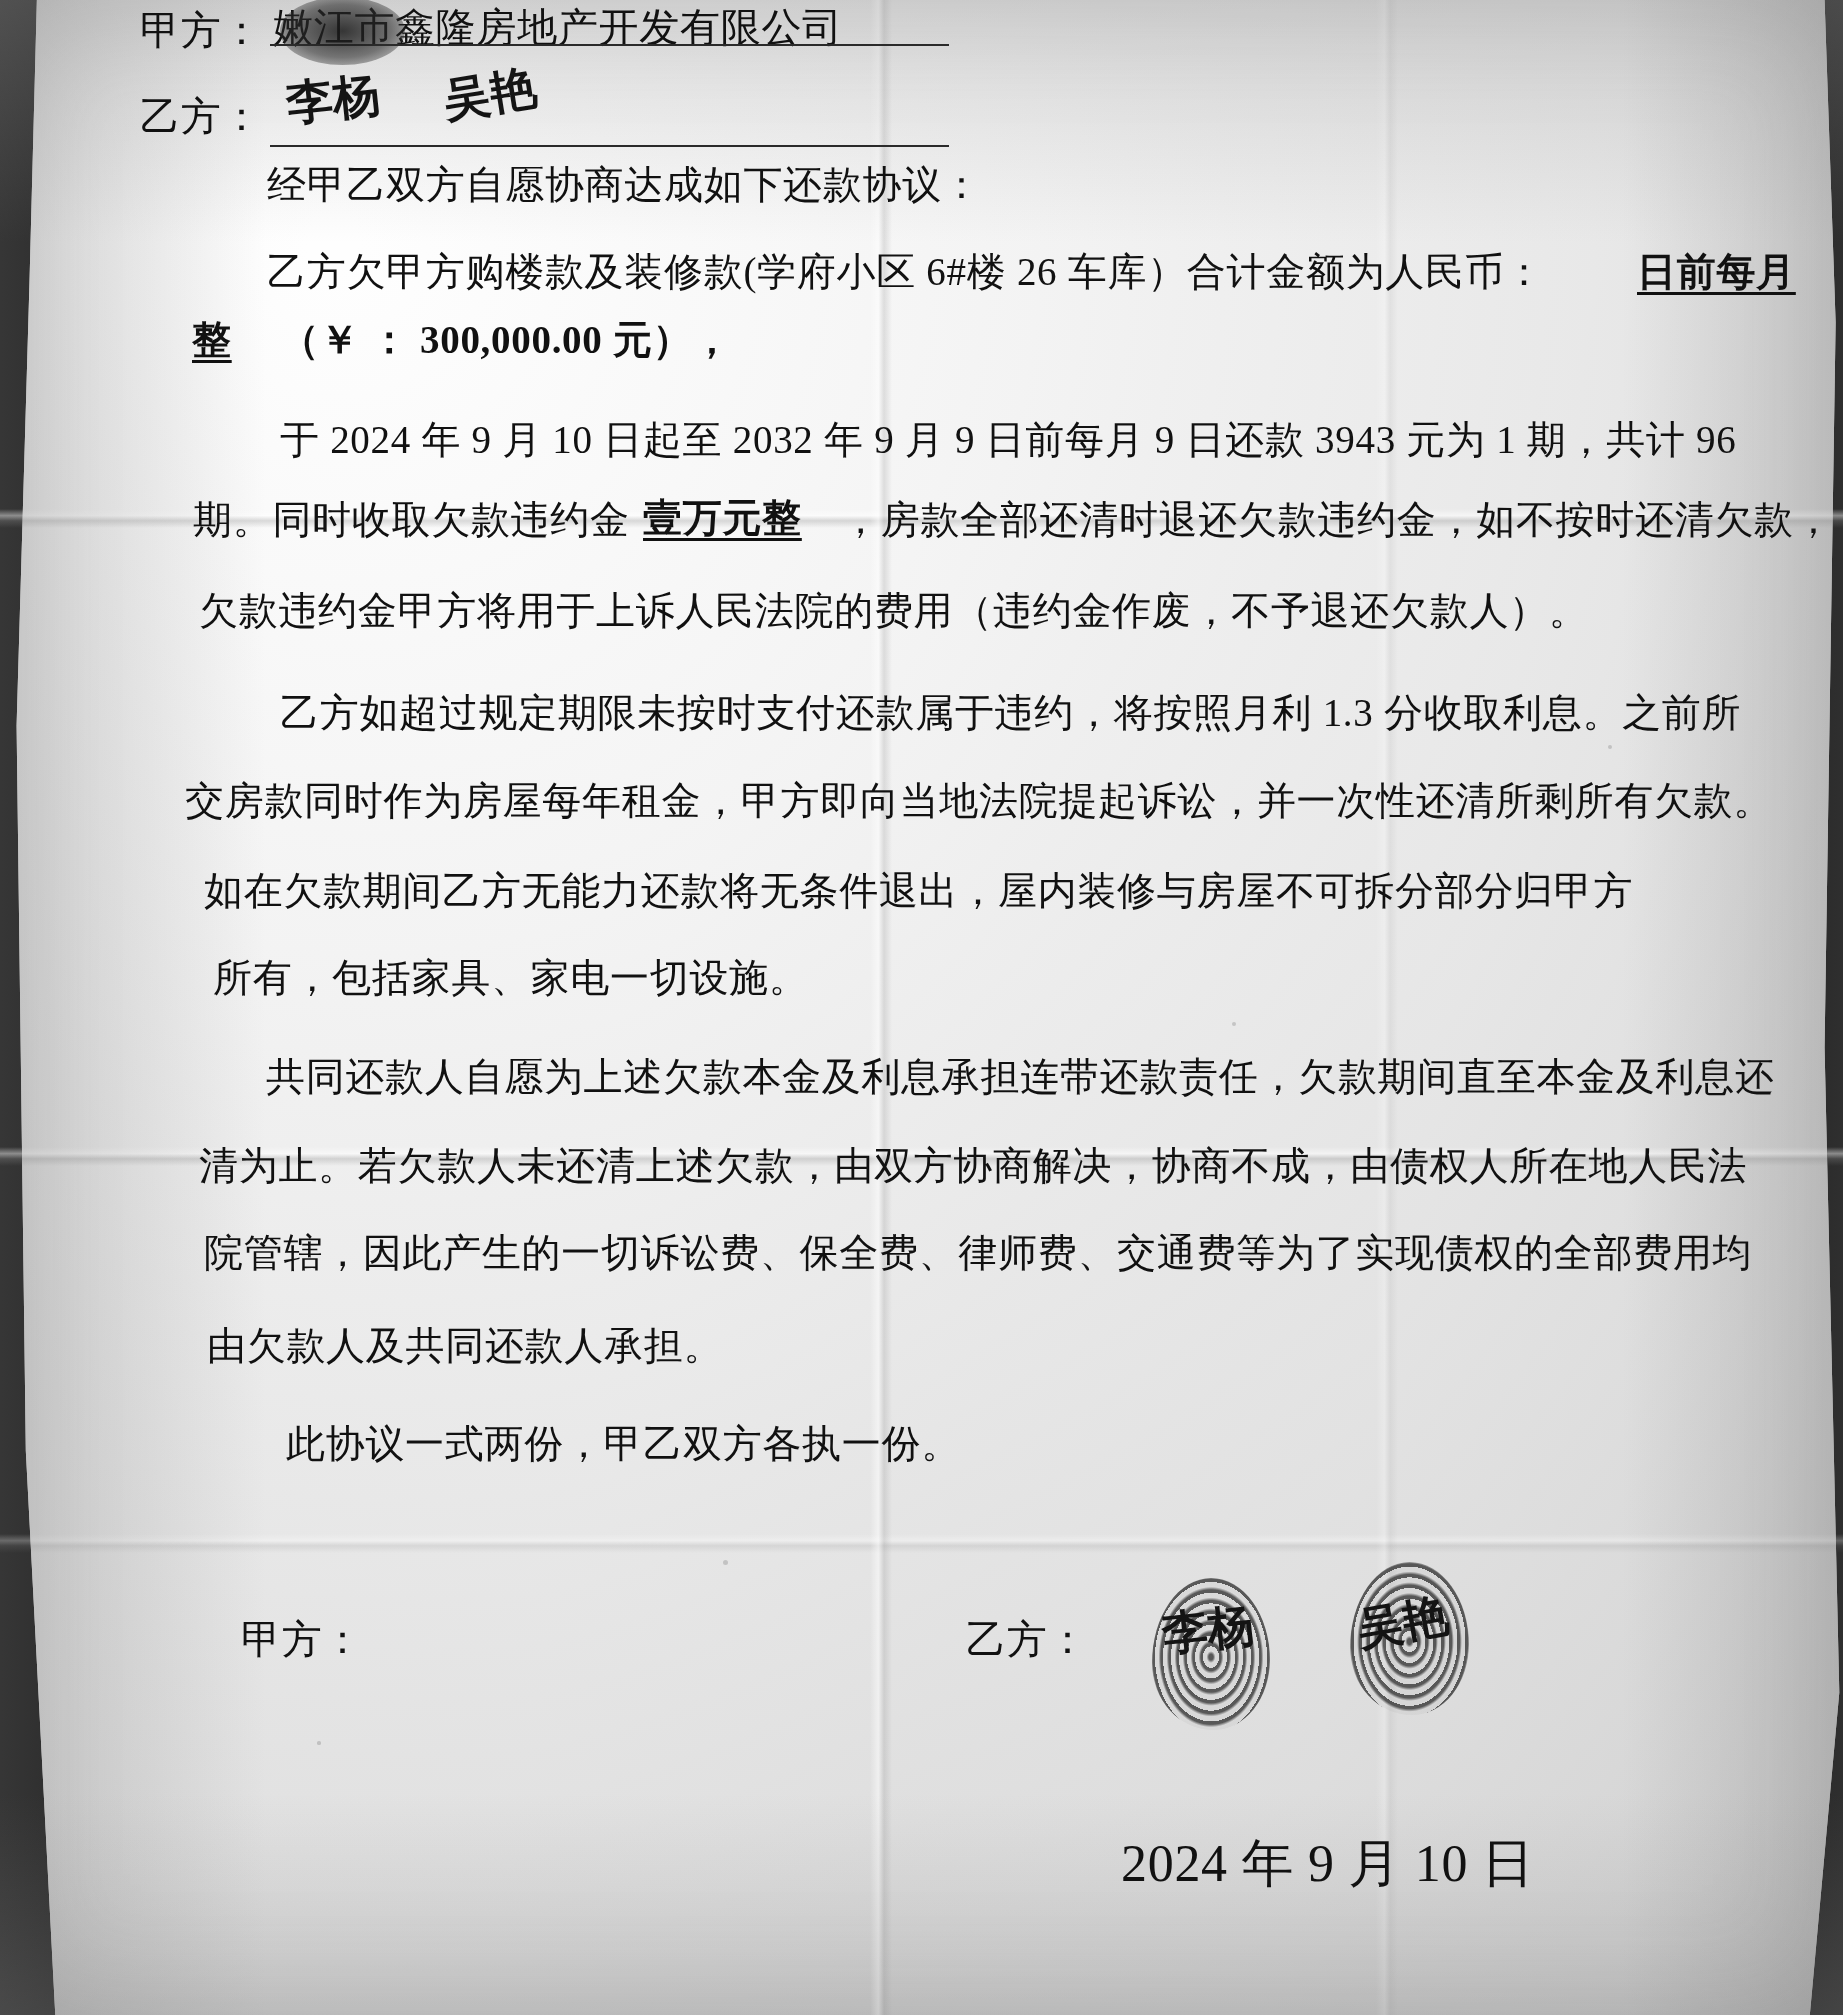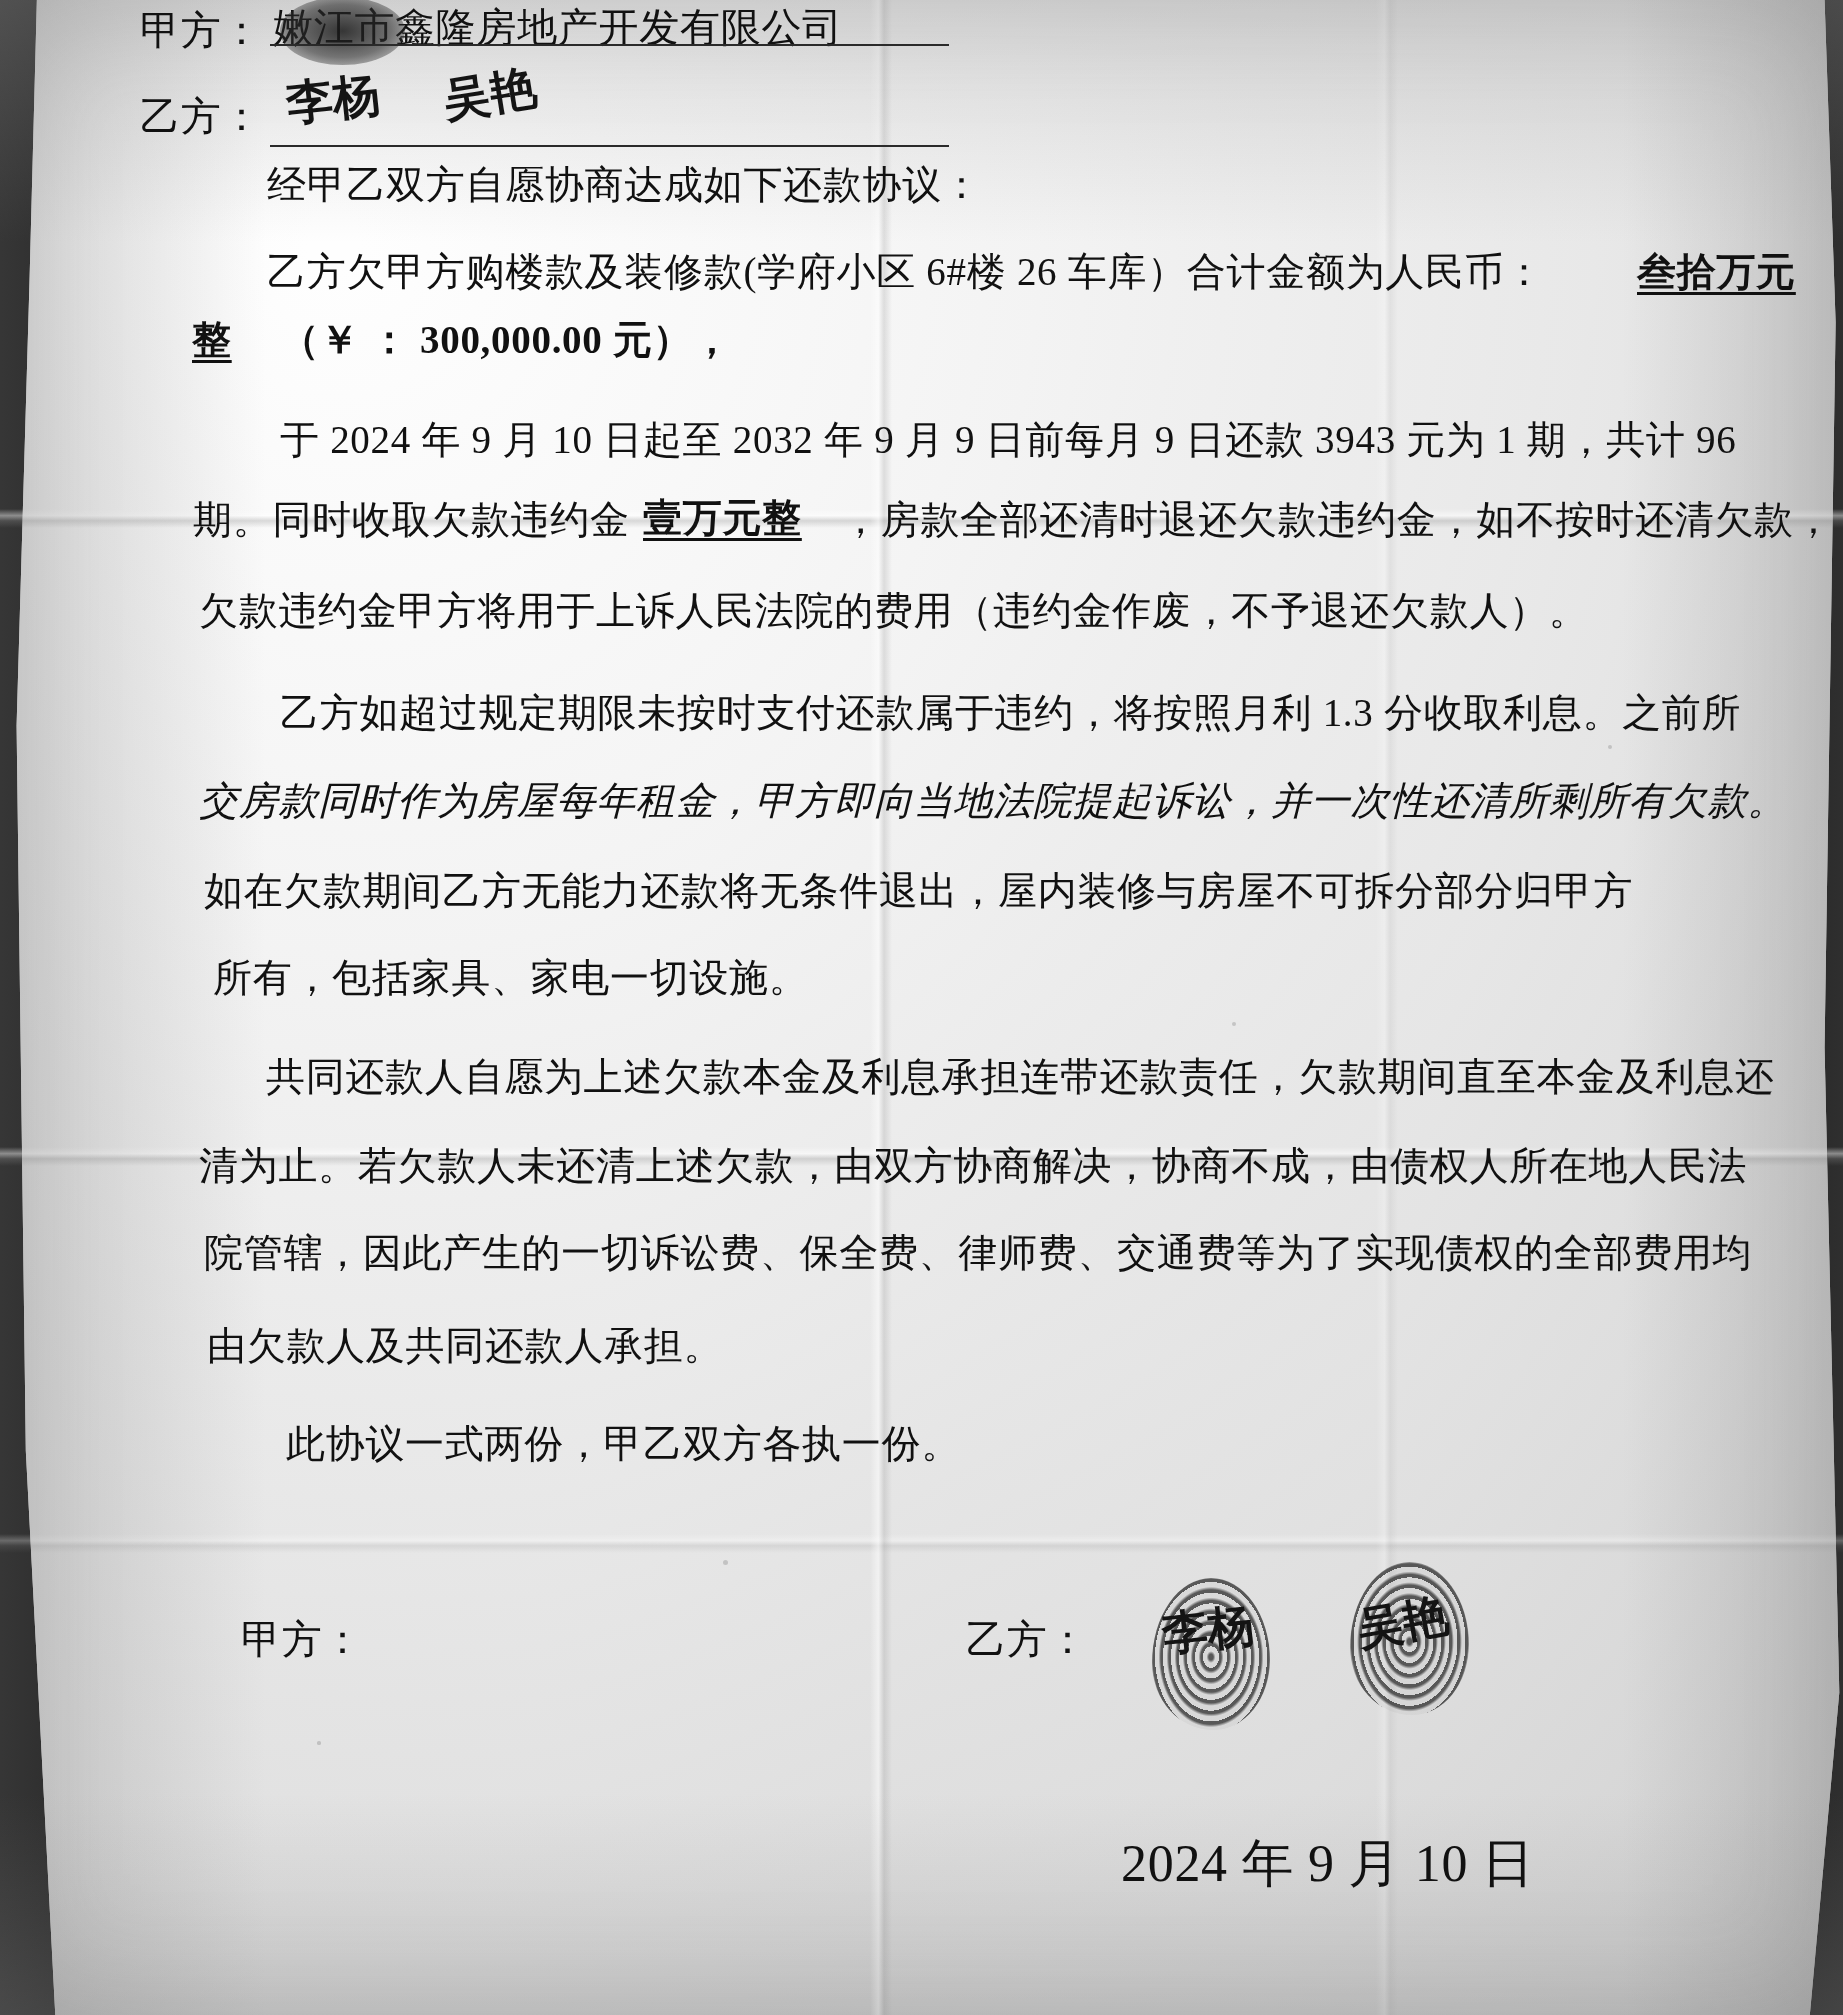--- a/index.html
+++ b/index.html
@@ -159,32 +159,32 @@
     <div class="smudge" style="left:184px; top:-3px; width:125px; height:68px;"></div>
 
     <div class="line" style="left:44px; top:89px; font-size:40px;">乙方：</div>
     <div class="rule" style="left:174px; top:145px; width:679px;"></div>
     <div class="sig" style="left:190px; top:68px; font-size:47px;">李杨</div>
     <div class="sig" style="left:347px; top:63px; font-size:47px; transform:rotate(-9deg);">吴艳</div>
 
     <div class="line body-line" style="left:171px; top:164px;">经甲乙双方自愿协商达成如下还款协议：</div>
 
     <div class="line body-line" style="left:171px; top:251px;">乙方欠甲方购楼款及装修款(学府小区 6#楼 26 车库）合计金额为人民币：</div>
-    <div class="line body-line b u" style="left:1541px; top:251px;">叁拾万元</div>
+    <div class="line body-line b u" style="left:1541px; top:251px;">日前每月</div>
     <div class="line body-line b u" style="left:96px; top:319px;">整</div>
     <div class="line body-line b" style="left:184px; top:319px;">（￥ ： 300,000.00 元），</div>
 
     <div class="line body-line" style="left:184px; top:419px;">于 2024 年 9 月 10 日起至 2032 年 9 月 9 日前每月 9 日还款 3943 元为 1 期，共计 96</div>
     <div class="line body-line" style="left:97px; top:499px;">期。同时收取欠款违约金</div>
     <div class="line body-line b u" style="left:547px; top:497px;">壹万元整</div>
     <div class="line body-line" style="left:745px; top:499px;">，房款全部还清时退还欠款违约金，如不按时还清欠款，</div>
     <div class="line body-line" style="left:103px; top:590px;">欠款违约金甲方将用于上诉人民法院的费用（违约金作废，不予退还欠款人）。</div>
 
     <div class="line body-line" style="left:184px; top:692px;">乙方如超过规定期限未按时支付还款属于违约，将按照月利 1.3 分收取利息。之前所</div>
-    <div class="line body-line" style="left:103px; top:780px;font-style:italic;">交房款同时作为房屋每年租金，甲方即向当地法院提起诉讼，并一次性还清所剩所有欠款。</div>
+    <div class="line body-line" style="left:89px; top:780px;">交房款同时作为房屋每年租金，甲方即向当地法院提起诉讼，并一次性还清所剩所有欠款。</div>
     <div class="line body-line" style="left:108px; top:870px;">如在欠款期间乙方无能力还款将无条件退出，屋内装修与房屋不可拆分部分归甲方</div>
     <div class="line body-line" style="left:117px; top:957px;">所有，包括家具、家电一切设施。</div>
 
     <div class="line body-line" style="left:170px; top:1056px;">共同还款人自愿为上述欠款本金及利息承担连带还款责任，欠款期间直至本金及利息还</div>
     <div class="line body-line" style="left:103px; top:1145px;">清为止。若欠款人未还清上述欠款，由双方协商解决，协商不成，由债权人所在地人民法</div>
     <div class="line body-line" style="left:108px; top:1235px;font-family:Liberation Mono, monospace;">院管辖，因此产生的一切诉讼费、保全费、律师费、交通费等为了实现债权的全部费用均</div>
     <div class="line body-line" style="left:111px; top:1325px;">由欠款人及共同还款人承担。</div>
 
     <div class="line body-line" style="left:190px; top:1423px;">此协议一式两份，甲乙双方各执一份。</div>
 

